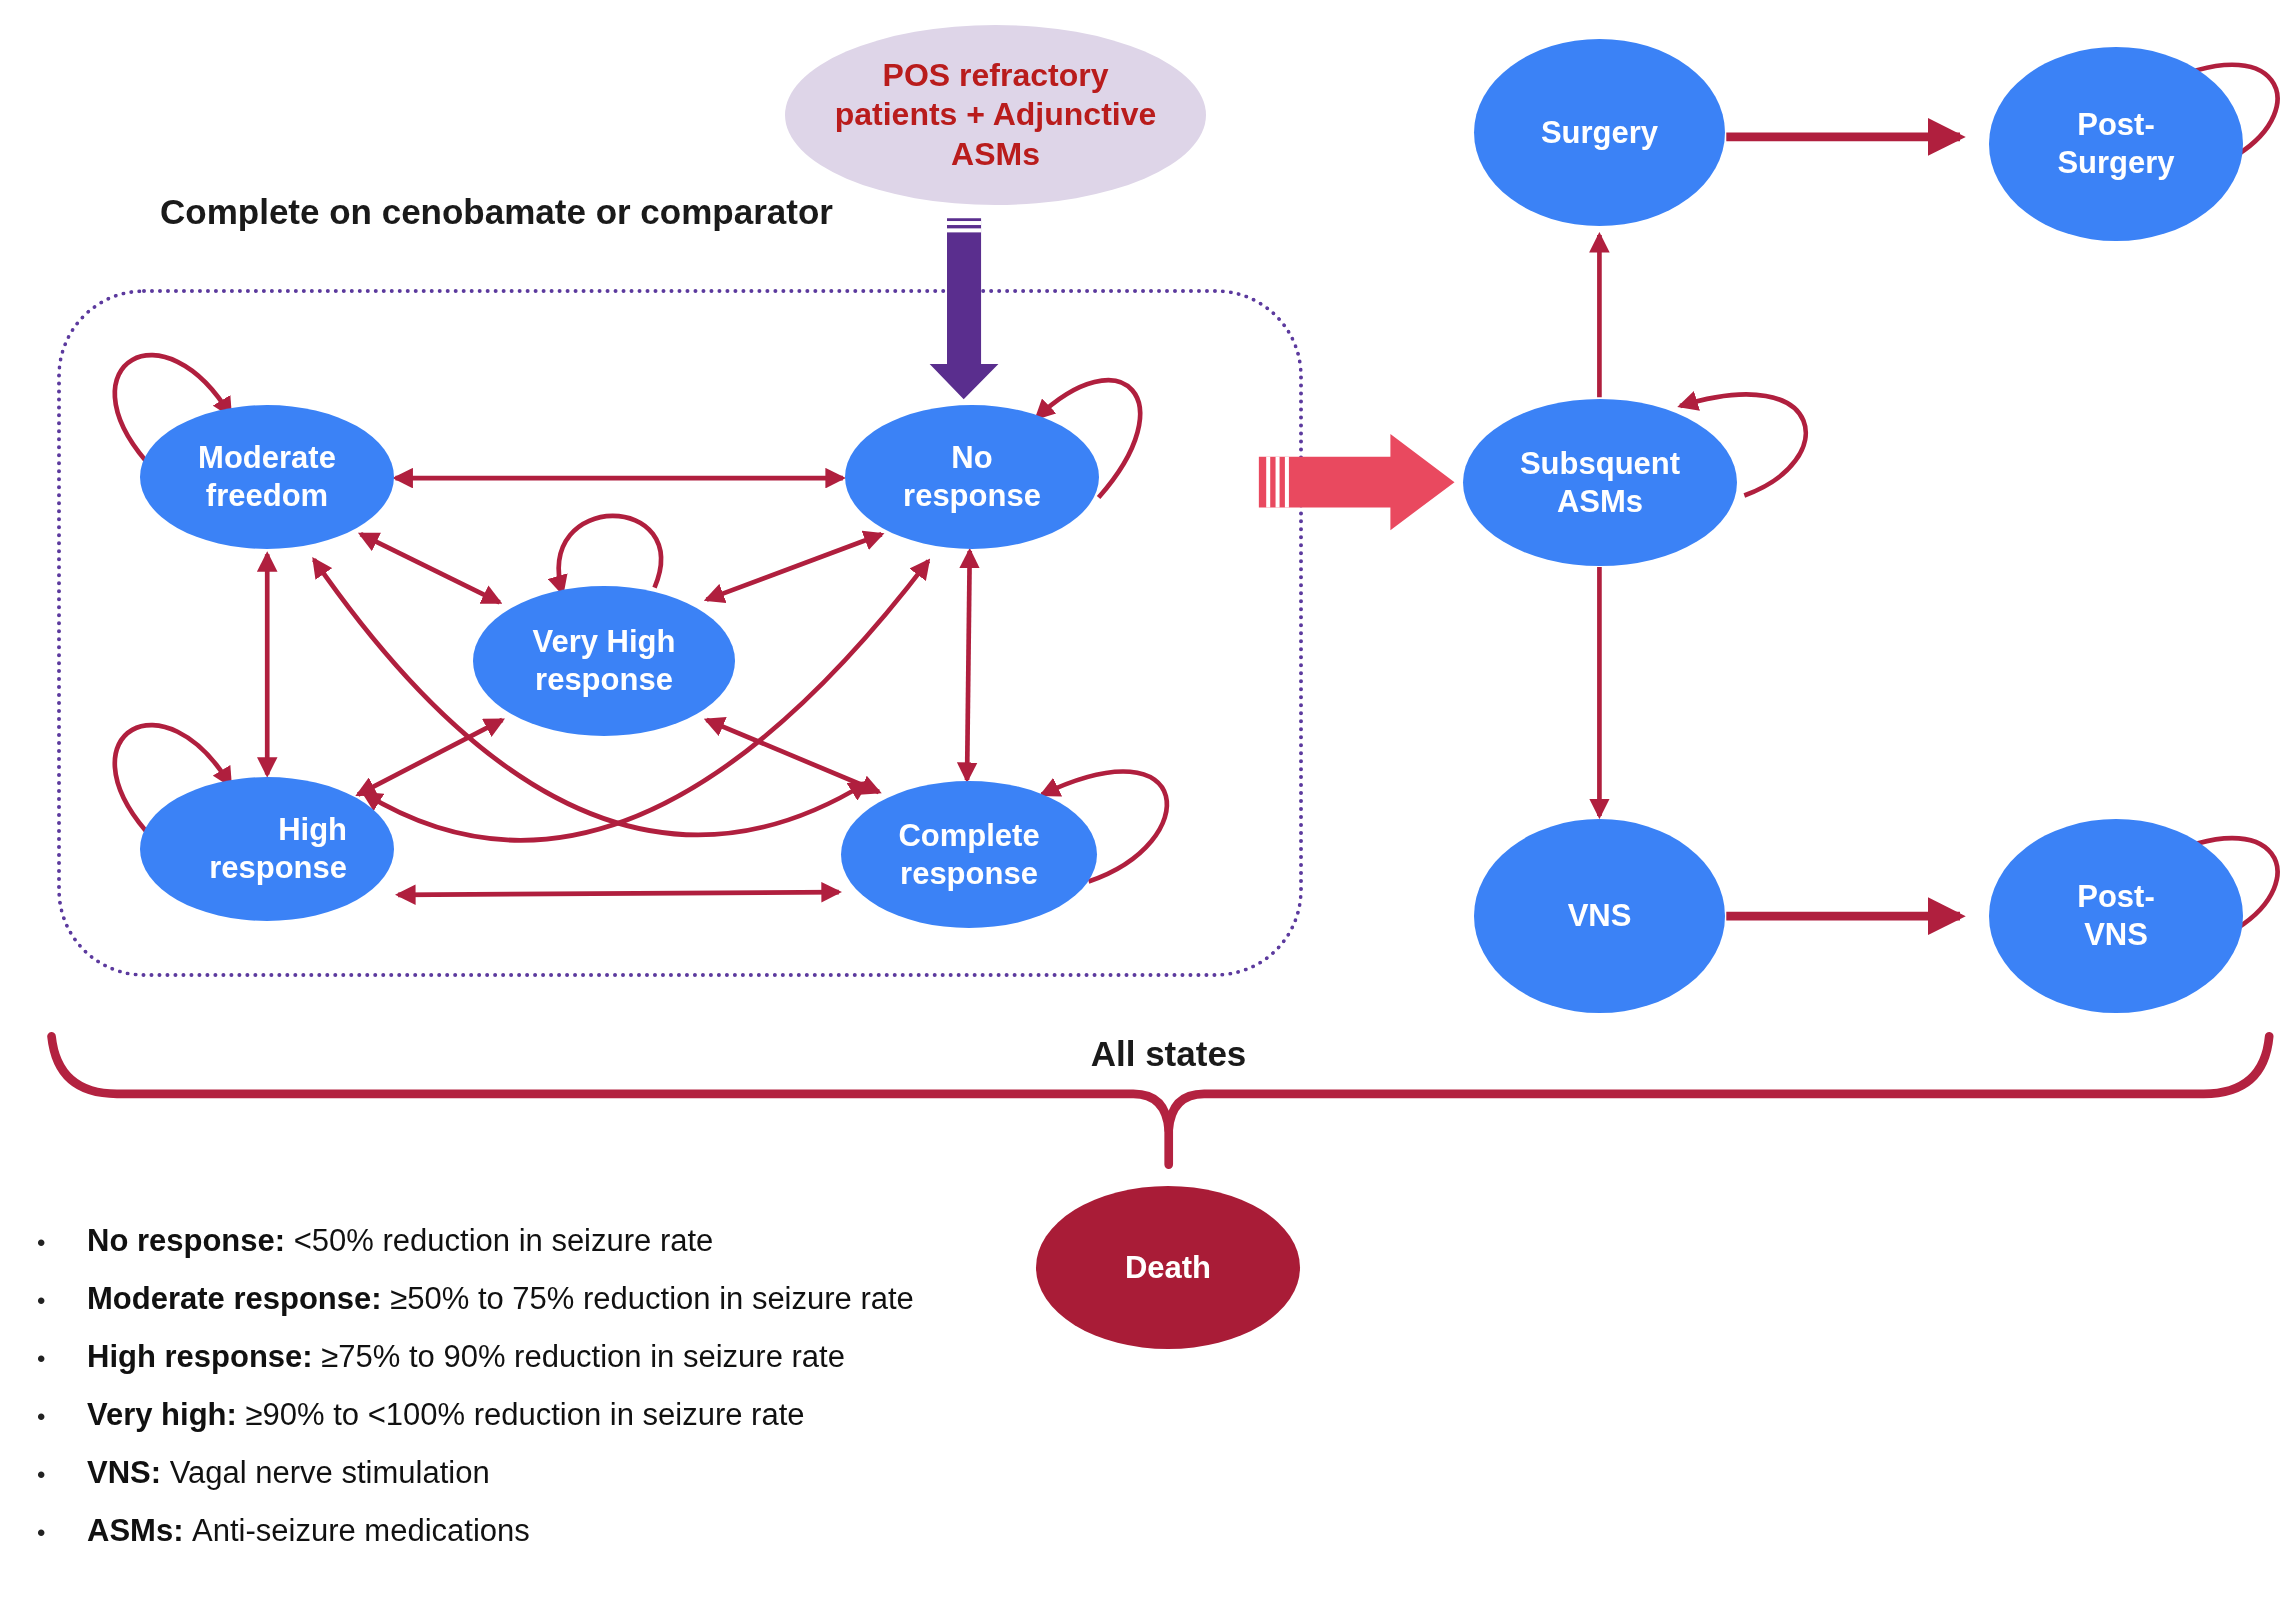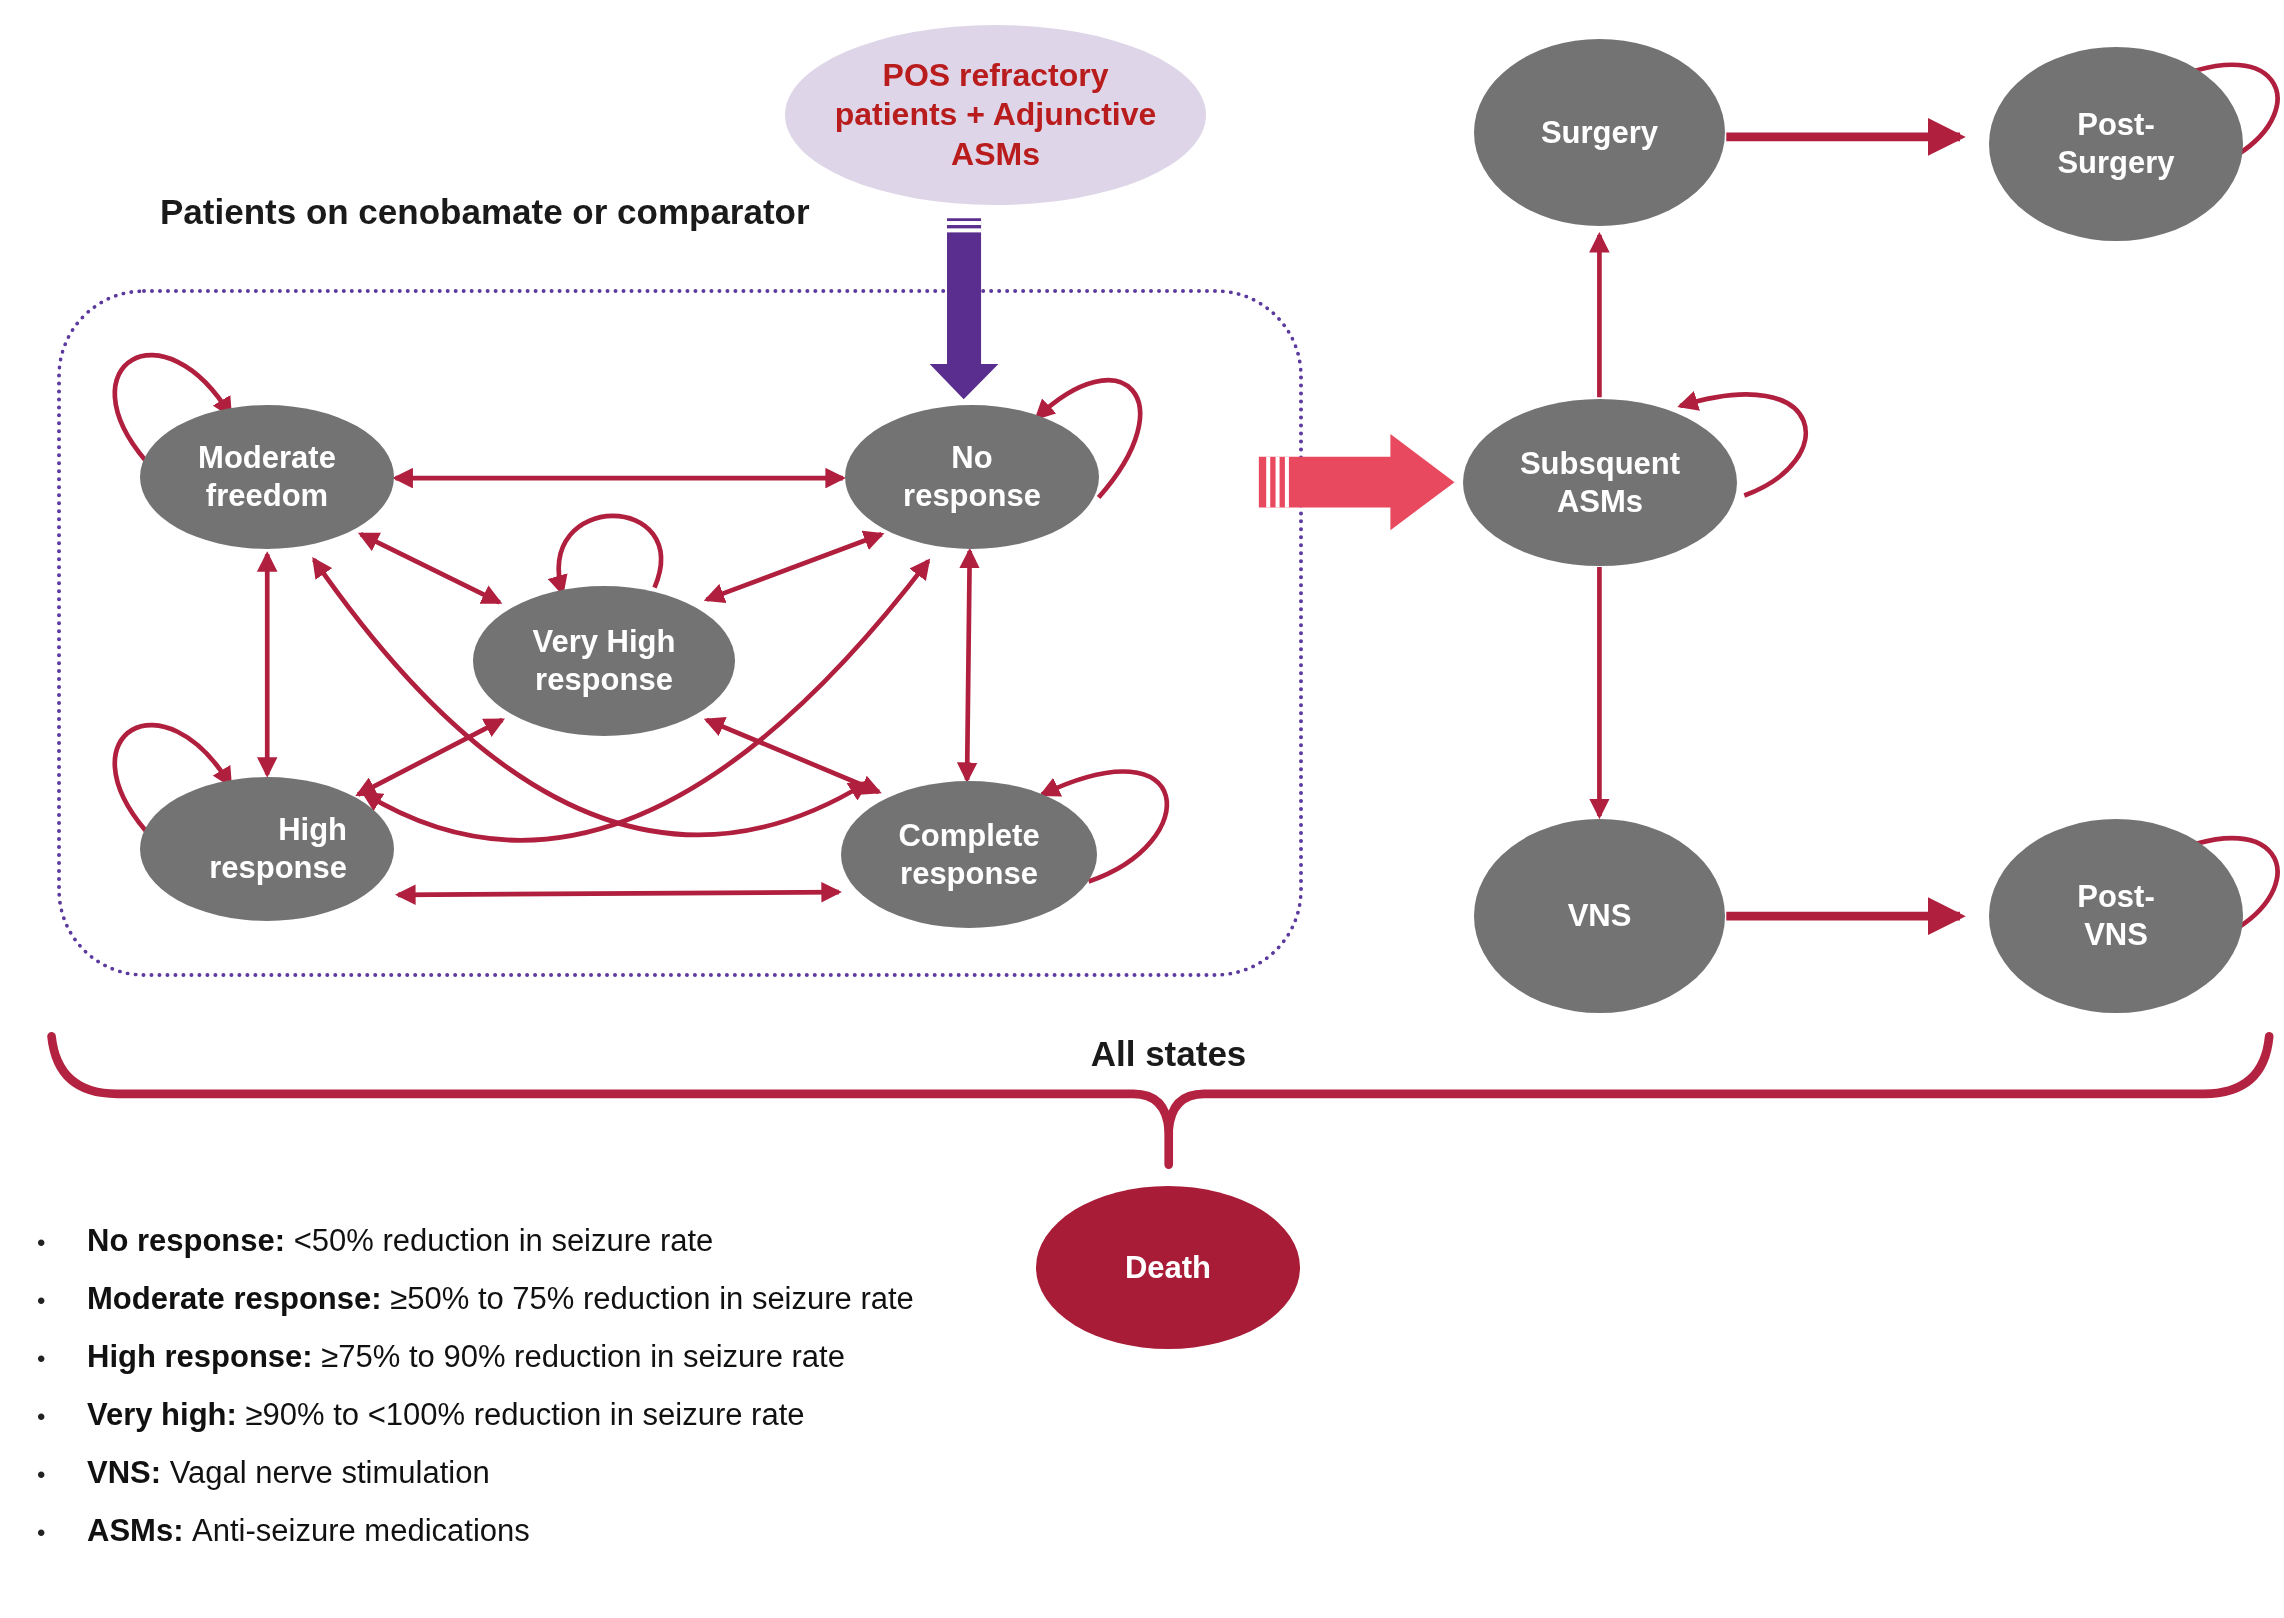--- a/index.html
+++ b/index.html
@@ -3,21 +3,21 @@
 <meta charset="utf-8">
 <style>
   html,body{margin:0;padding:0;background:#ffffff;}
   body{font-family:"Liberation Sans","DejaVu Sans",sans-serif;}
   #canvas{position:relative;width:2284px;height:1618px;background:#fff;overflow:hidden;}
 
   
   #arrow-layer{position:absolute;left:0;top:0;z-index:2;}
   .node{position:absolute;z-index:3;border-radius:50%;display:flex;align-items:center;justify-content:center;
         text-align:center;color:#ffffff;font-weight:bold;font-size:31px;line-height:1.22;box-sizing:border-box;}
-  .state{background:#737373;}
+  .state{background:#3b82f6;}
   .death{background:#A91C37;}
   .entry{background:#DED5E8;color:#b91c1c;font-size:32px;z-index:3;}
 
   
   #model-box{position:absolute;left:57px;top:289px;width:1246px;height:688px;z-index:1;
              border:4px dotted #5C3A9E;border-radius:87px;box-sizing:border-box;}
 
   .fig-label{position:absolute;color:#1a1a1a;font-weight:bold;z-index:4;}
   #cohort-title{left:160px;top:192px;font-size:35px;}
   #all-states{left:968px;top:1034px;width:401px;text-align:center;font-size:35px;}
@@ -88,21 +88,21 @@
     <g>
       <polygon points="1885,684 2082,684 2082,650 2178,722 2082,794 2082,760 1885,760" fill="#E9495F"></polygon>
       <rect x="1896" y="684" width="6" height="76" fill="#ffffff"></rect>
       <rect x="1910" y="684" width="6" height="76" fill="#ffffff"></rect>
       <rect x="1924" y="684" width="6" height="76" fill="#ffffff"></rect>
     </g>
   </svg>
 
   <div class="node entry" style="left:785px;top:25px;width:421px;height:180px;padding:0 48px;">POS refractory patients + Adjunctive ASMs</div>
 
-  <div class="fig-label" id="cohort-title">Patients on cenobamate or comparator</div>
+  <div class="fig-label" id="cohort-title">Complete on cenobamate or comparator</div>
 
   <div class="node state" style="left:140px;top:405px;width:254px;height:144px;padding:0 13.4px;">Moderate freedom</div>
   <div class="node state" style="left:845px;top:405px;width:254px;height:144px;padding:0 47px;">No response</div>
   <div class="node state" style="left:473px;top:586px;width:262px;height:150px;padding:0 13.4px;">Very High response</div>
   <div class="node state" style="left:140px;top:777px;width:254px;height:144px;padding:0 47px;text-align:right;">High response</div>
   <div class="node state" style="left:841px;top:781px;width:256px;height:147px;padding:0 13.4px;">Complete response</div>
 
   <div class="node state" style="left:1474px;top:39px;width:251px;height:187px;">Surgery</div>
   <div class="node state" style="left:1989px;top:47px;width:254px;height:194px;padding:0 60px;">Post-Surgery</div>
   <div class="node state" style="left:1463px;top:399px;width:274px;height:167px;padding:0 23.4px;">Subsquent ASMs</div>

